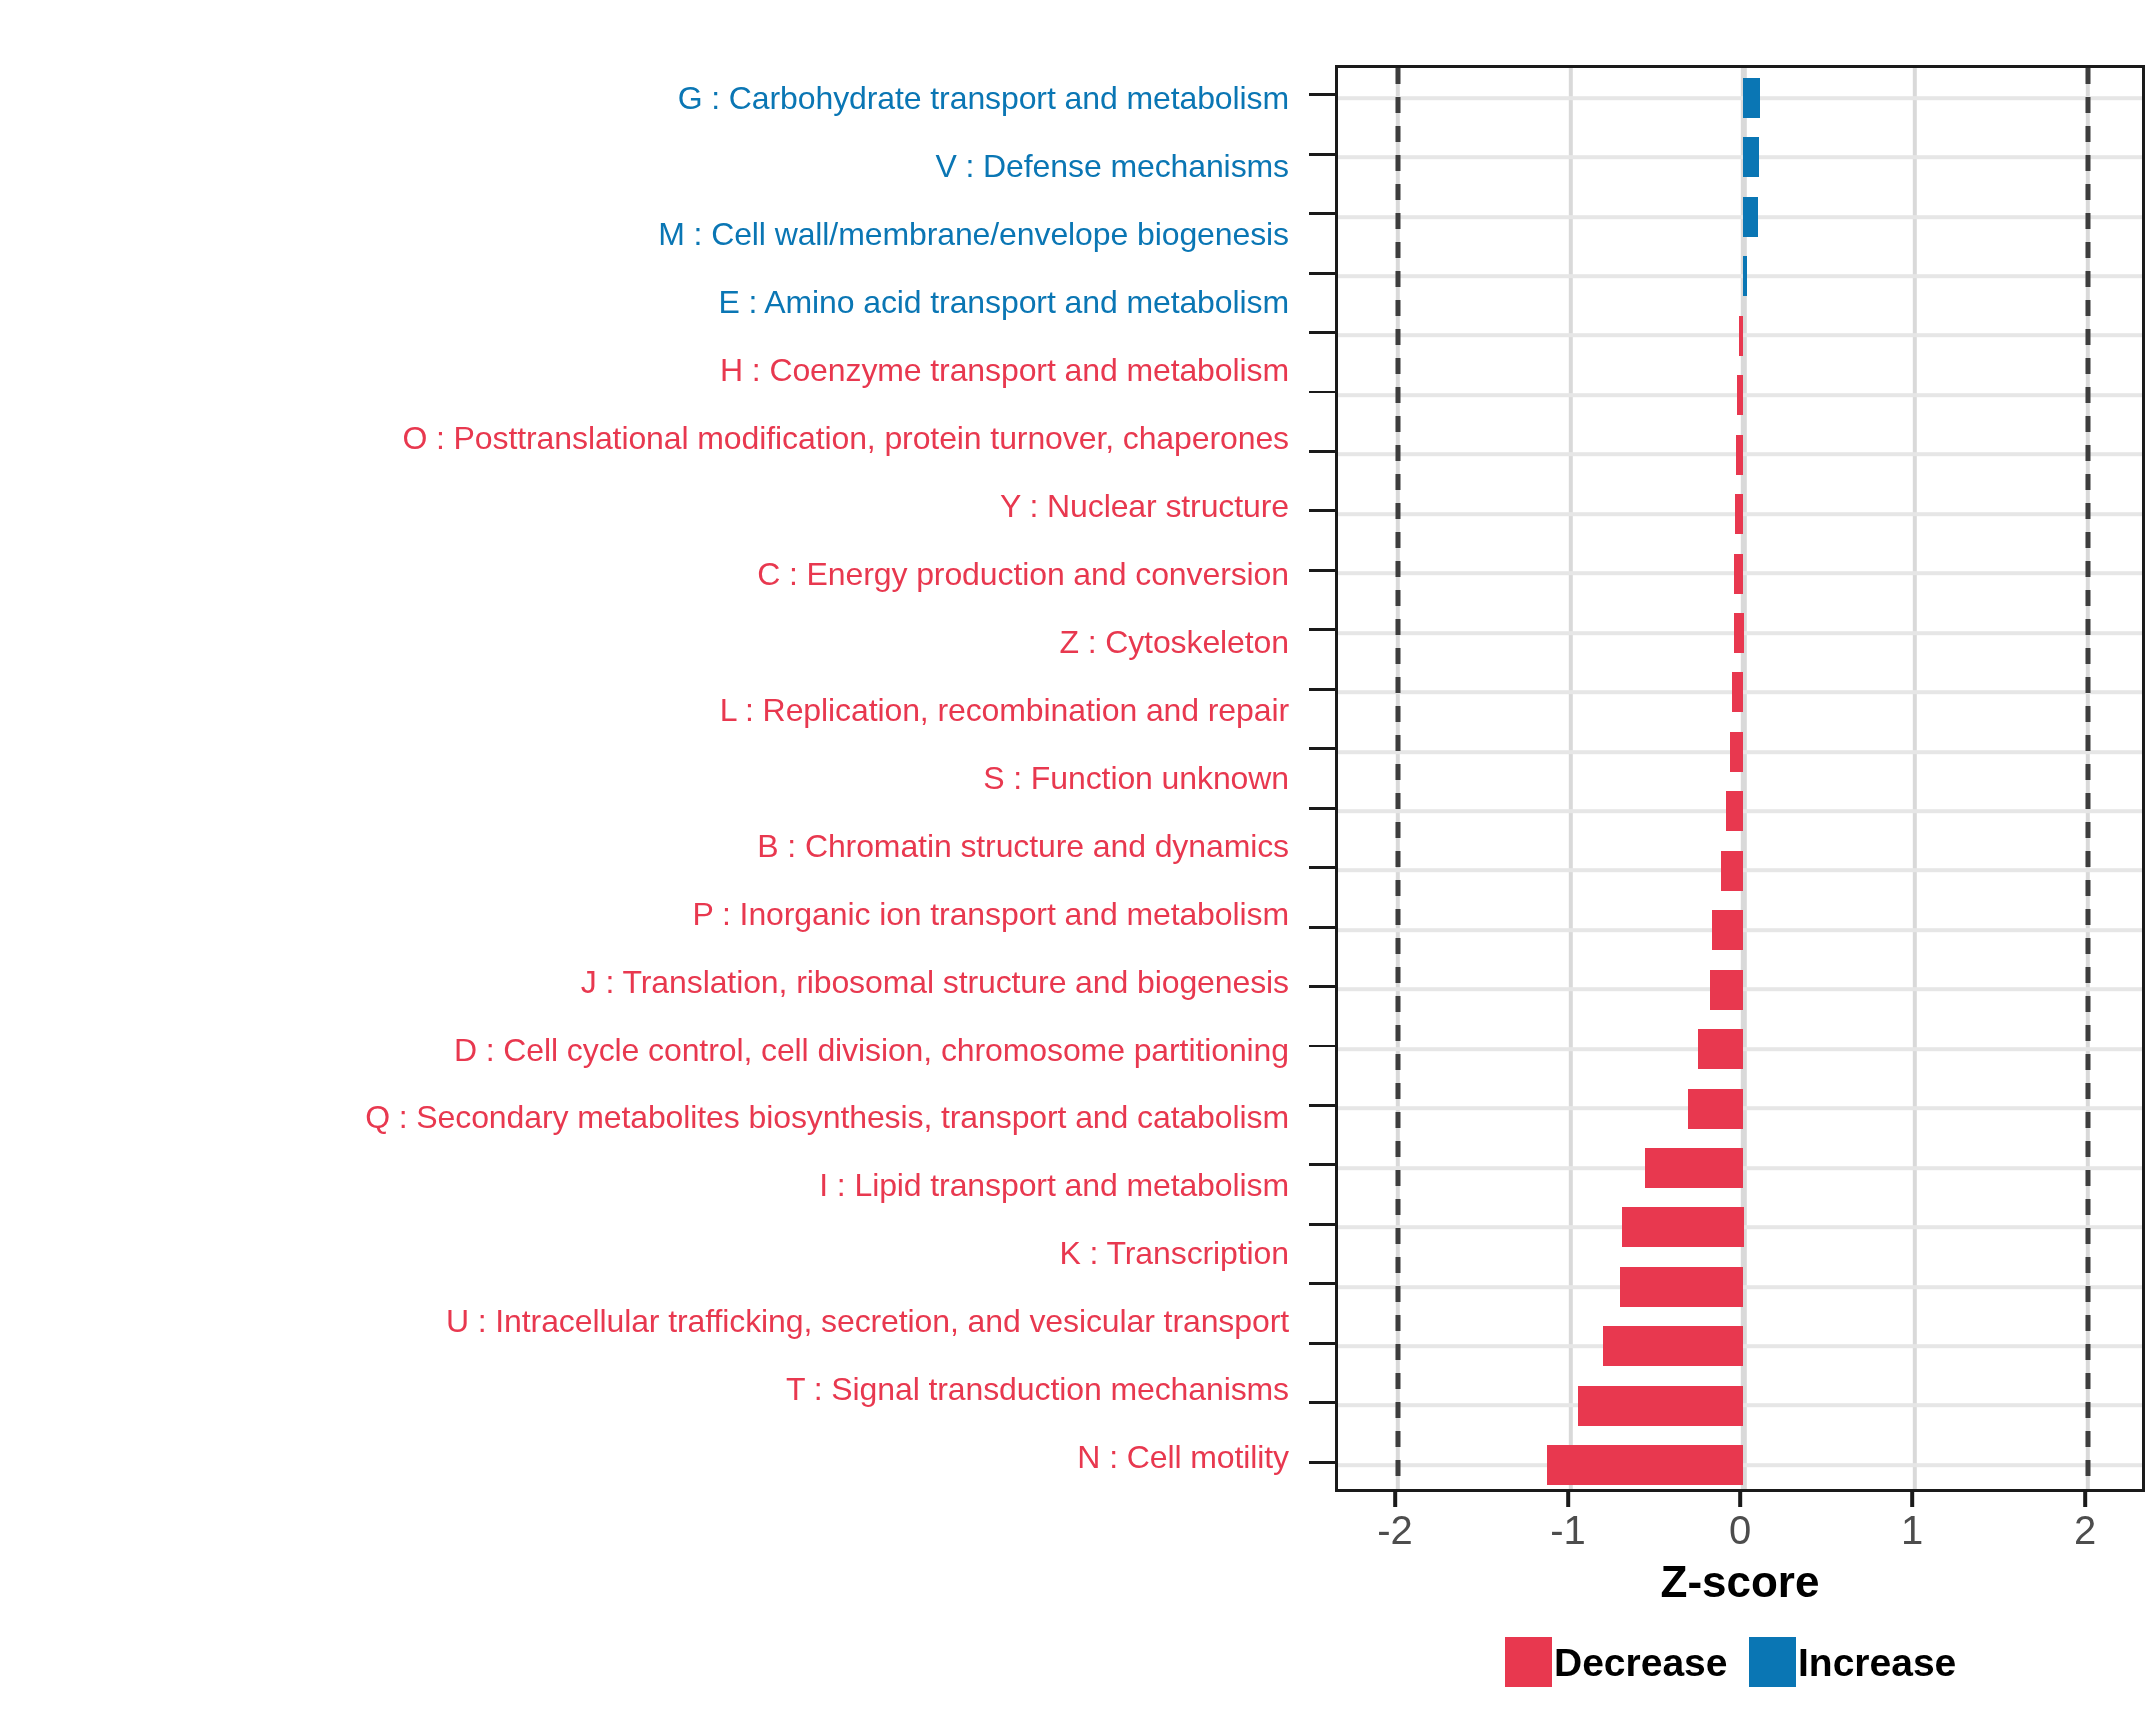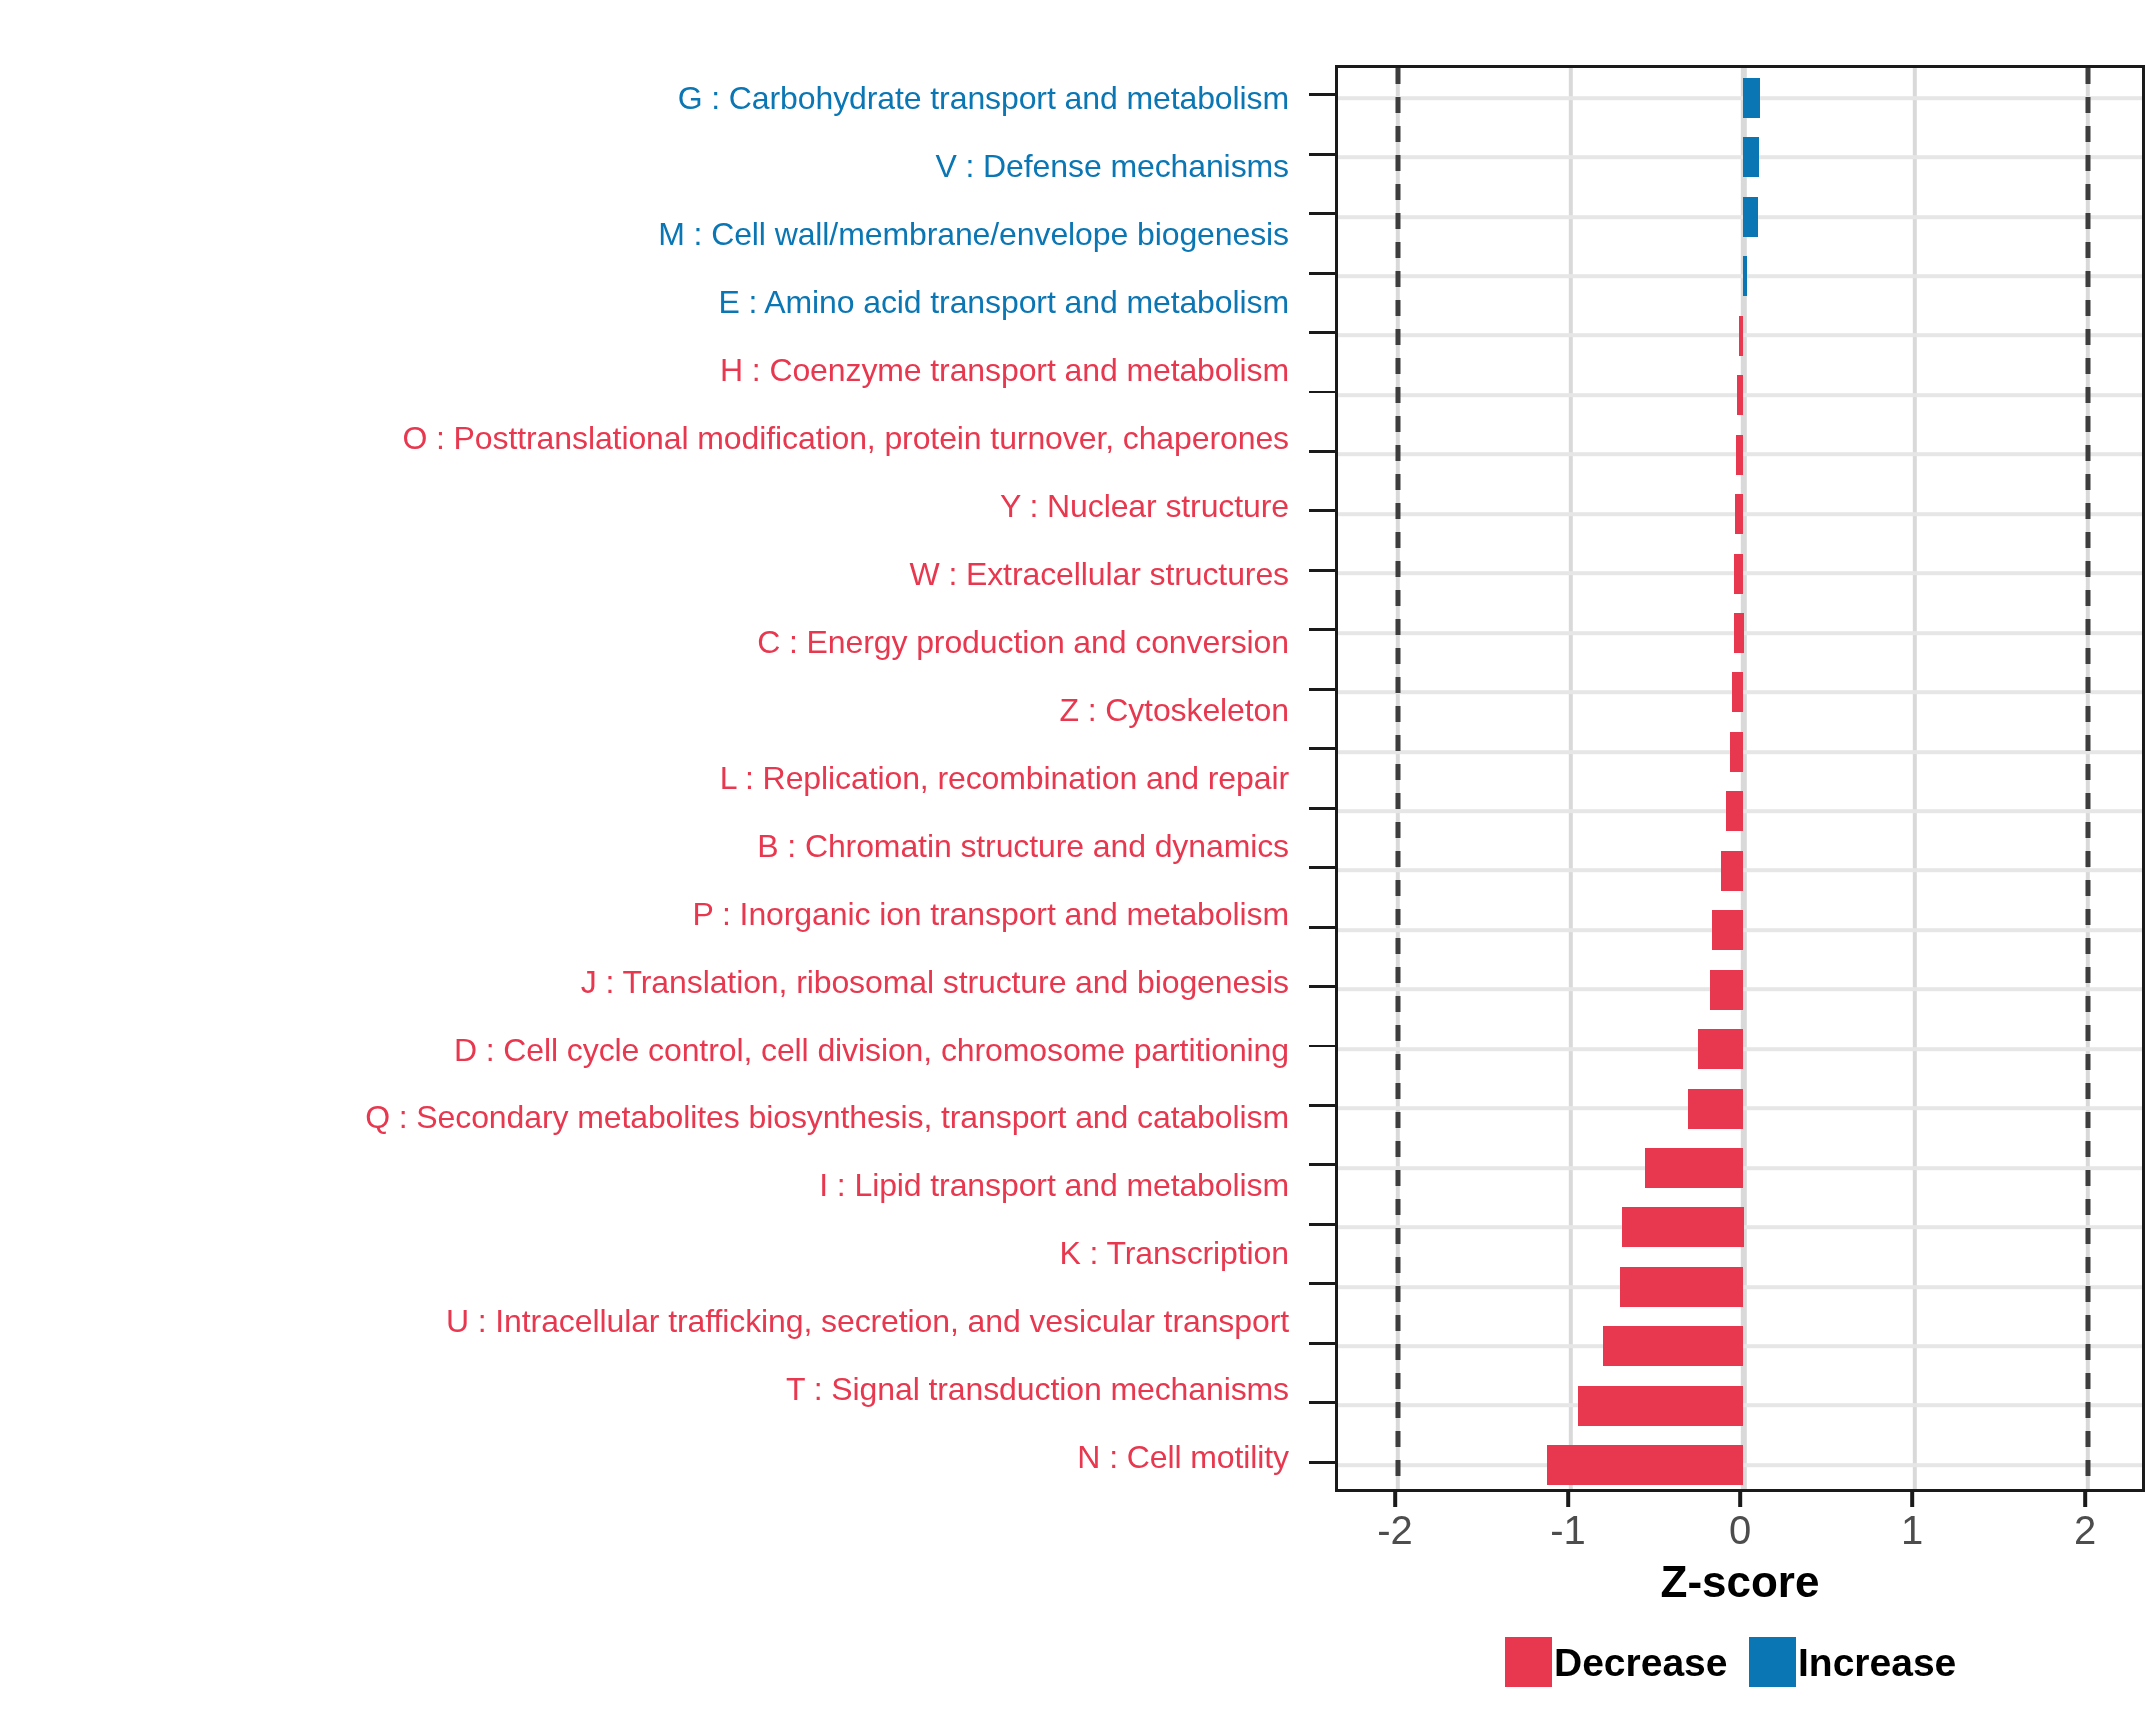--- a/index.html
+++ b/index.html
@@ -227,30 +227,30 @@
       <div class="ylabel-row">
         <div class="ylabel-text dec">H : Coenzyme transport and metabolism</div>
       </div>
       <div class="ylabel-row">
         <div class="ylabel-text dec">O : Posttranslational modification, protein turnover, chaperones</div>
       </div>
       <div class="ylabel-row">
         <div class="ylabel-text dec">Y : Nuclear structure</div>
       </div>
       <div class="ylabel-row">
-        <div class="ylabel-text dec">W : Extracellular structures</div>
-      </div>
-      <div class="ylabel-row">
         <div class="ylabel-text dec">C : Energy production and conversion</div>
       </div>
       <div class="ylabel-row">
         <div class="ylabel-text dec">Z : Cytoskeleton</div>
       </div>
       <div class="ylabel-row">
         <div class="ylabel-text dec">L : Replication, recombination and repair</div>
+      </div>
+      <div class="ylabel-row">
+        <div class="ylabel-text dec">S : Function unknown</div>
       </div>
       <div class="ylabel-row">
         <div class="ylabel-text dec">B : Chromatin structure and dynamics</div>
       </div>
       <div class="ylabel-row">
         <div class="ylabel-text dec">P : Inorganic ion transport and metabolism</div>
       </div>
       <div class="ylabel-row">
         <div class="ylabel-text dec">J : Translation, ribosomal structure and biogenesis</div>
       </div>

